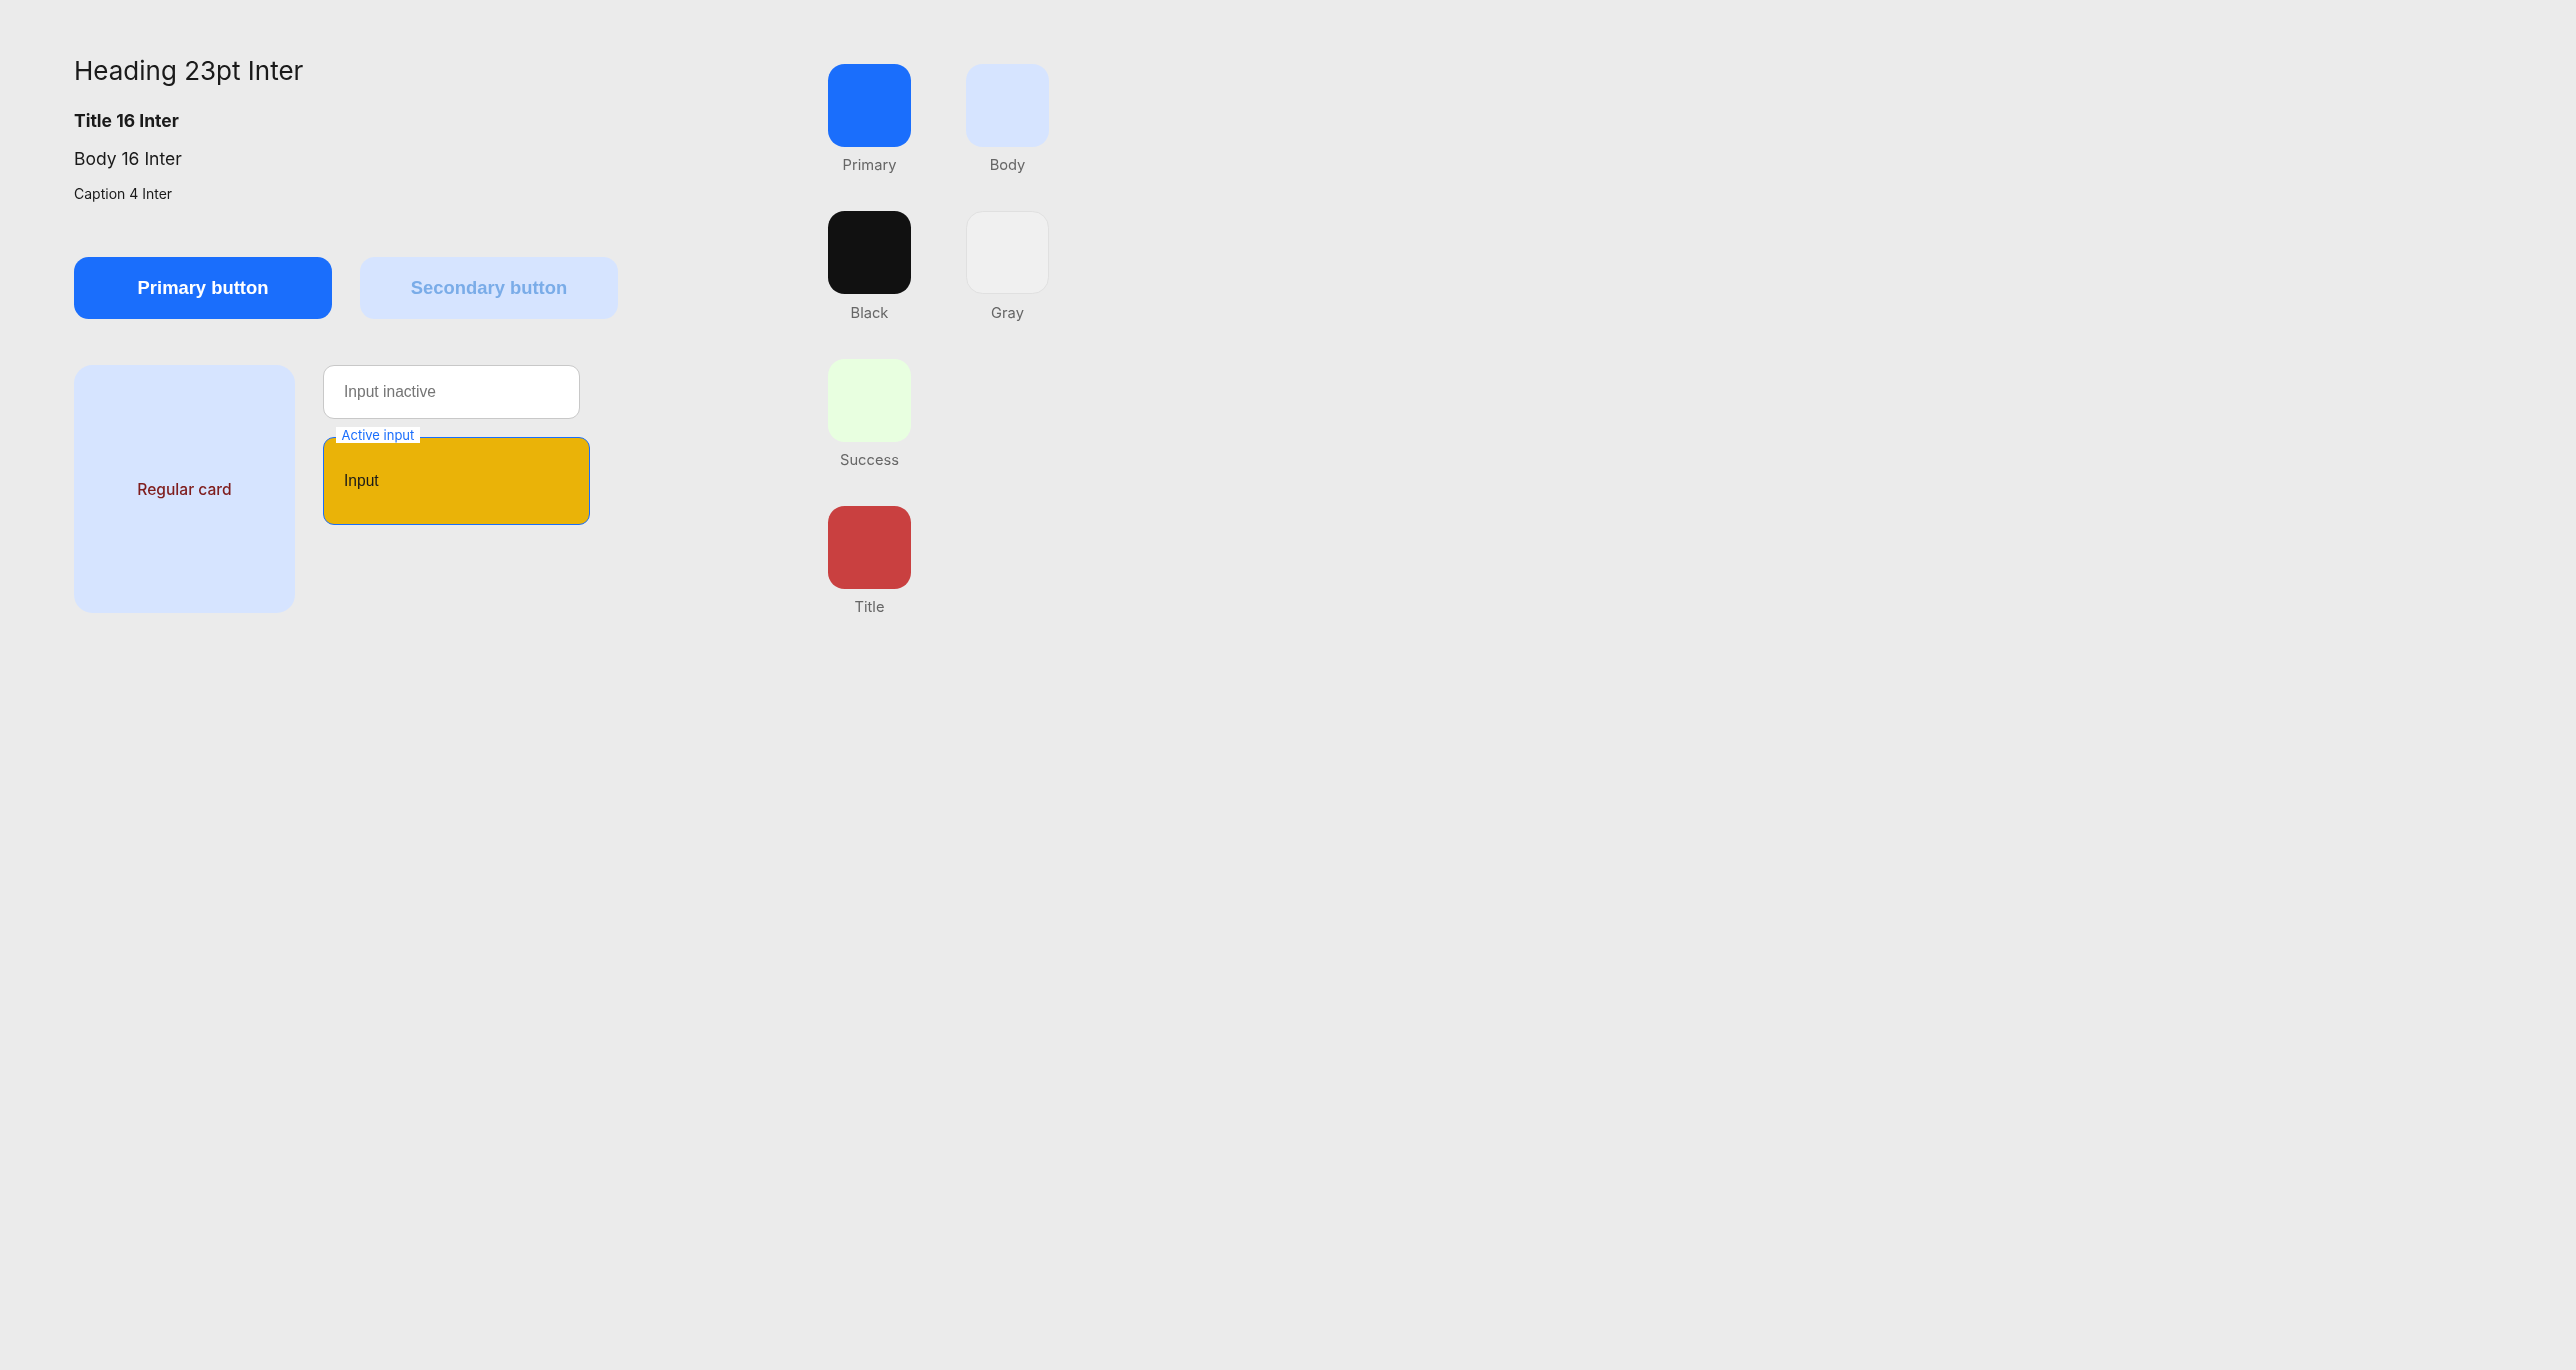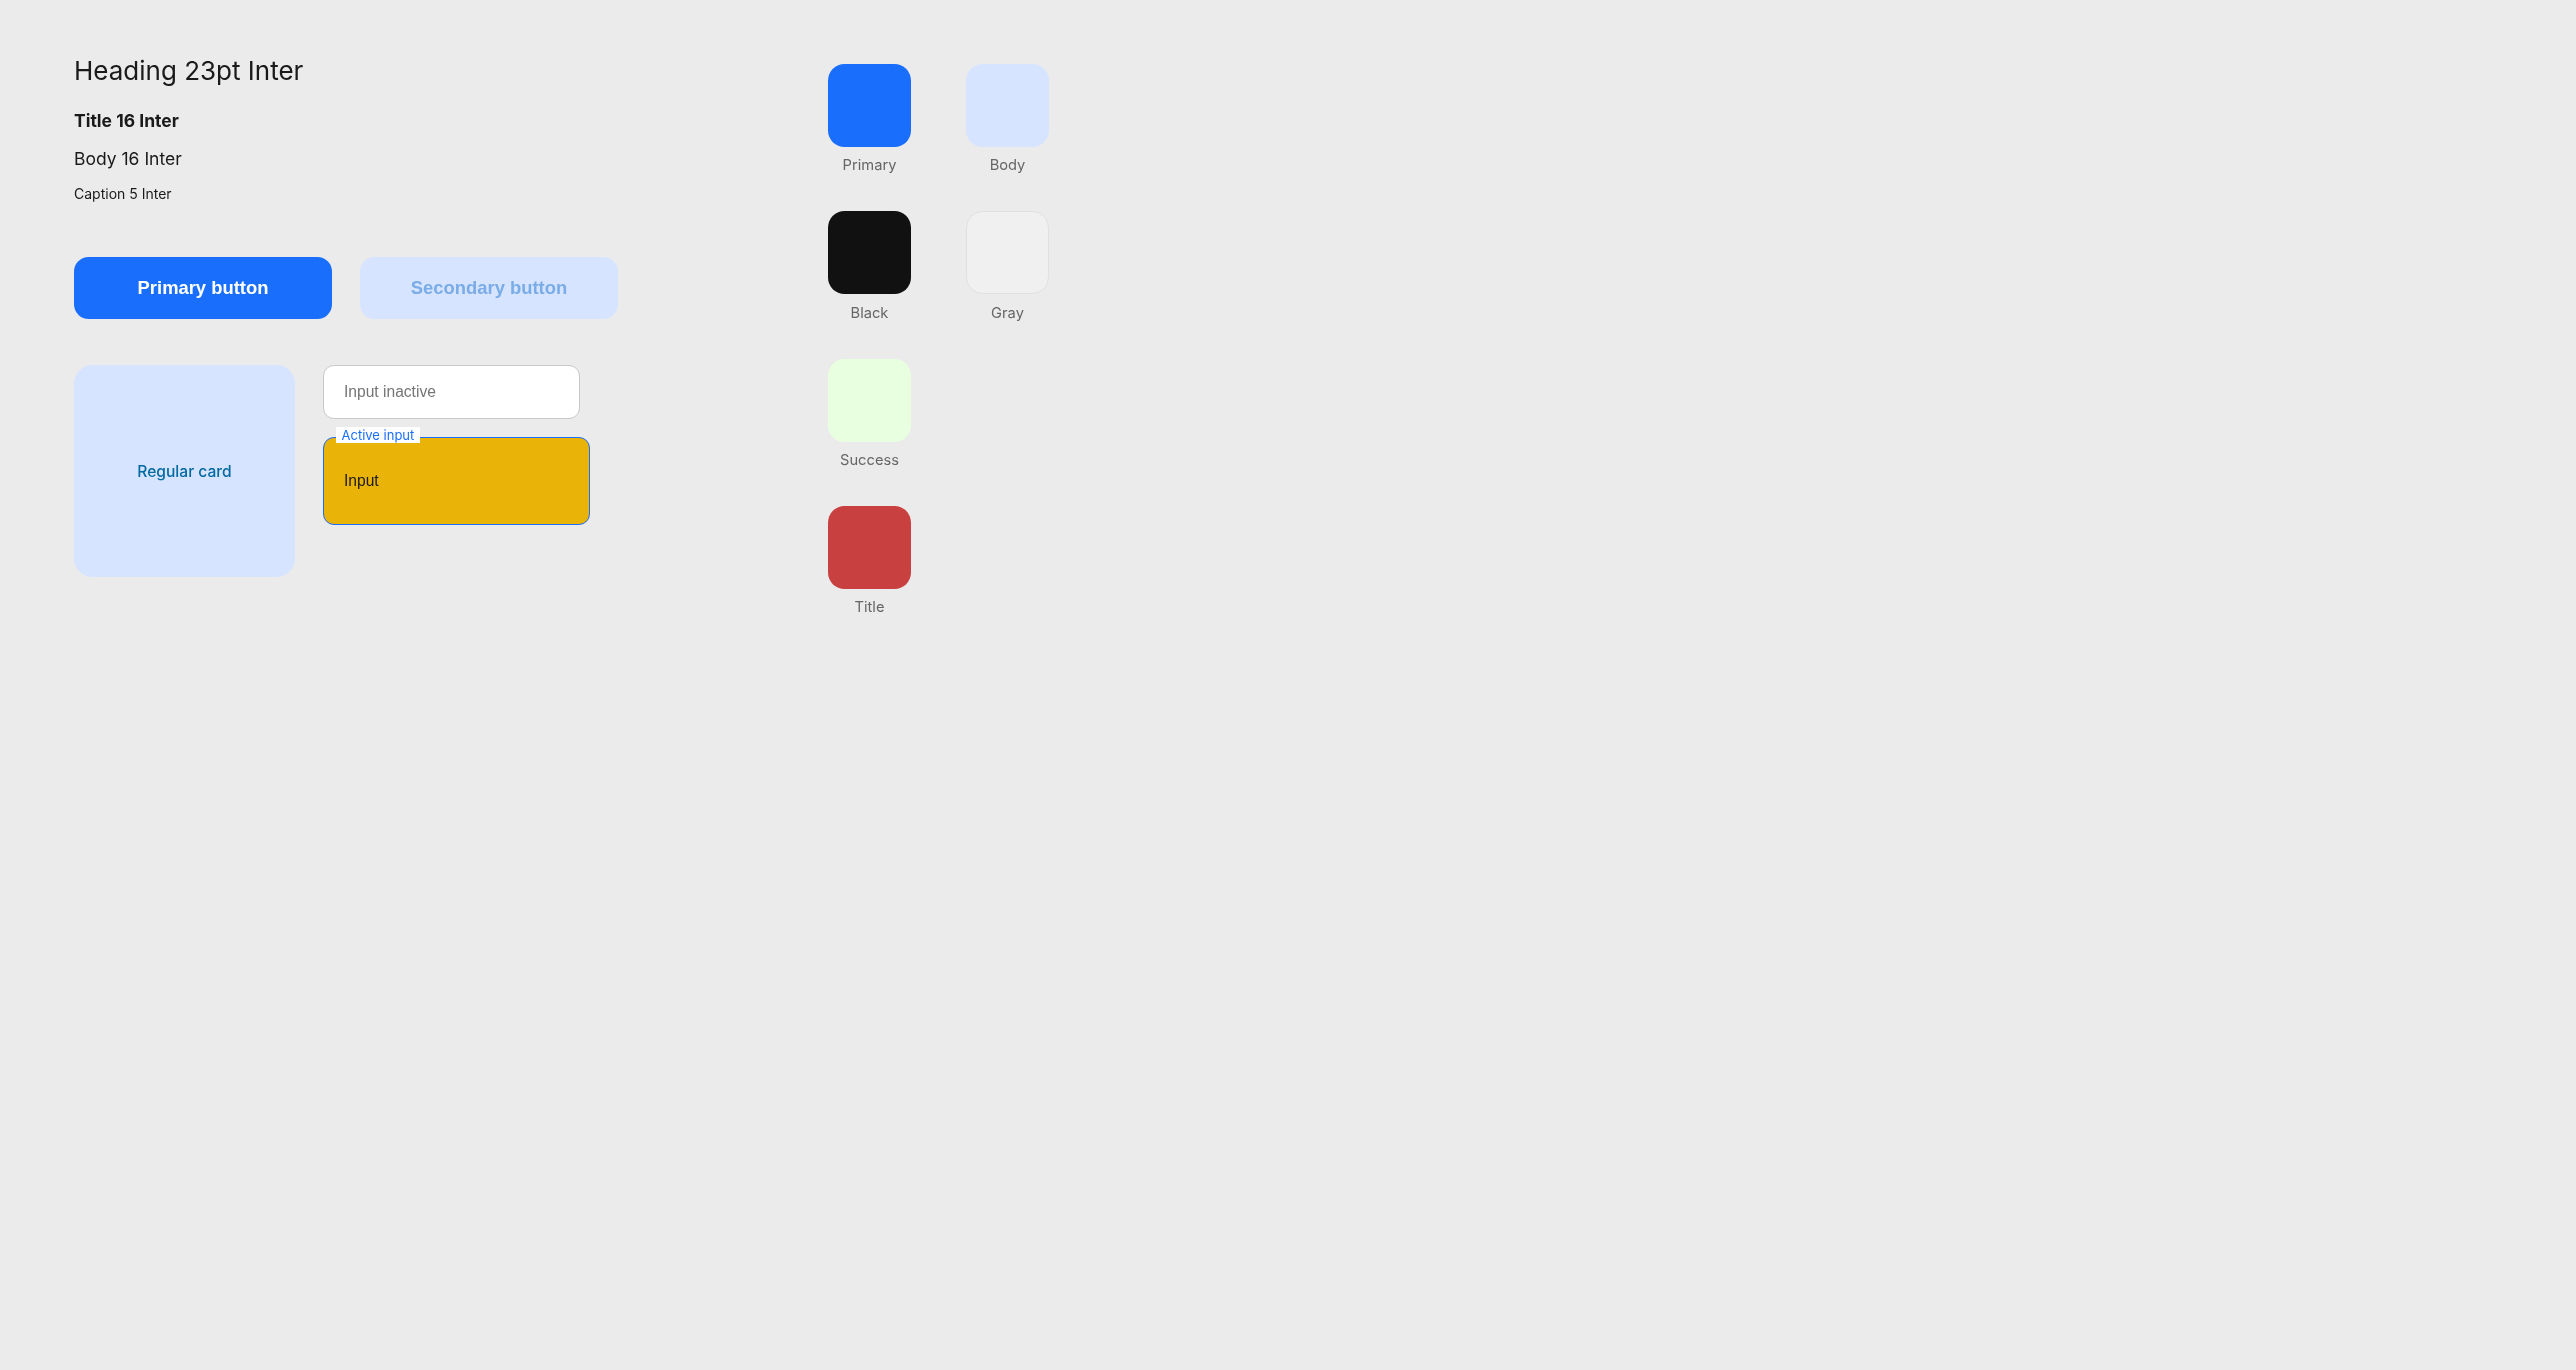--- a/index.html
+++ b/index.html
@@ -100,27 +100,27 @@
     .cards-section {
       display: flex;
       gap: 28px;
       align-items: flex-start;
     }
 
     .regular-card {
       background-color: #D6E4FF;
       border-radius: 18.4px;
       width: 221px;
-      height: 212px;
+      height: 248px;
       display: flex;
       align-items: center;
       justify-content: center;
       font-size: 15.6px;
       font-weight: 500;
-      color: #0369a1;
+      color: #7f1d1d;
       flex-shrink: 0;
     }
 
     .inputs-group {
       display: flex;
       flex-direction: column;
       gap: 18.4px;
     }
 
     .input-inactive {
@@ -195,21 +195,21 @@
 <body>
 
 <div class="layout">
 
   <div class="left-panel">
 
     <div class="typography-section">
       <div class="heading-23">Heading 23pt Inter</div>
       <div class="title-16">Title 16 Inter</div>
       <div class="body-16">Body 16 Inter</div>
-      <div class="caption-13">Caption 5 Inter</div>
+      <div class="caption-13">Caption 4 Inter</div>
     </div>
 
     <div class="buttons-section">
       <button class="primary-button">Primary button</button>
       <button class="secondary-button">Secondary button</button>
     </div>
 
     <div class="cards-section">
       <div class="regular-card">Regular card</div>
 

